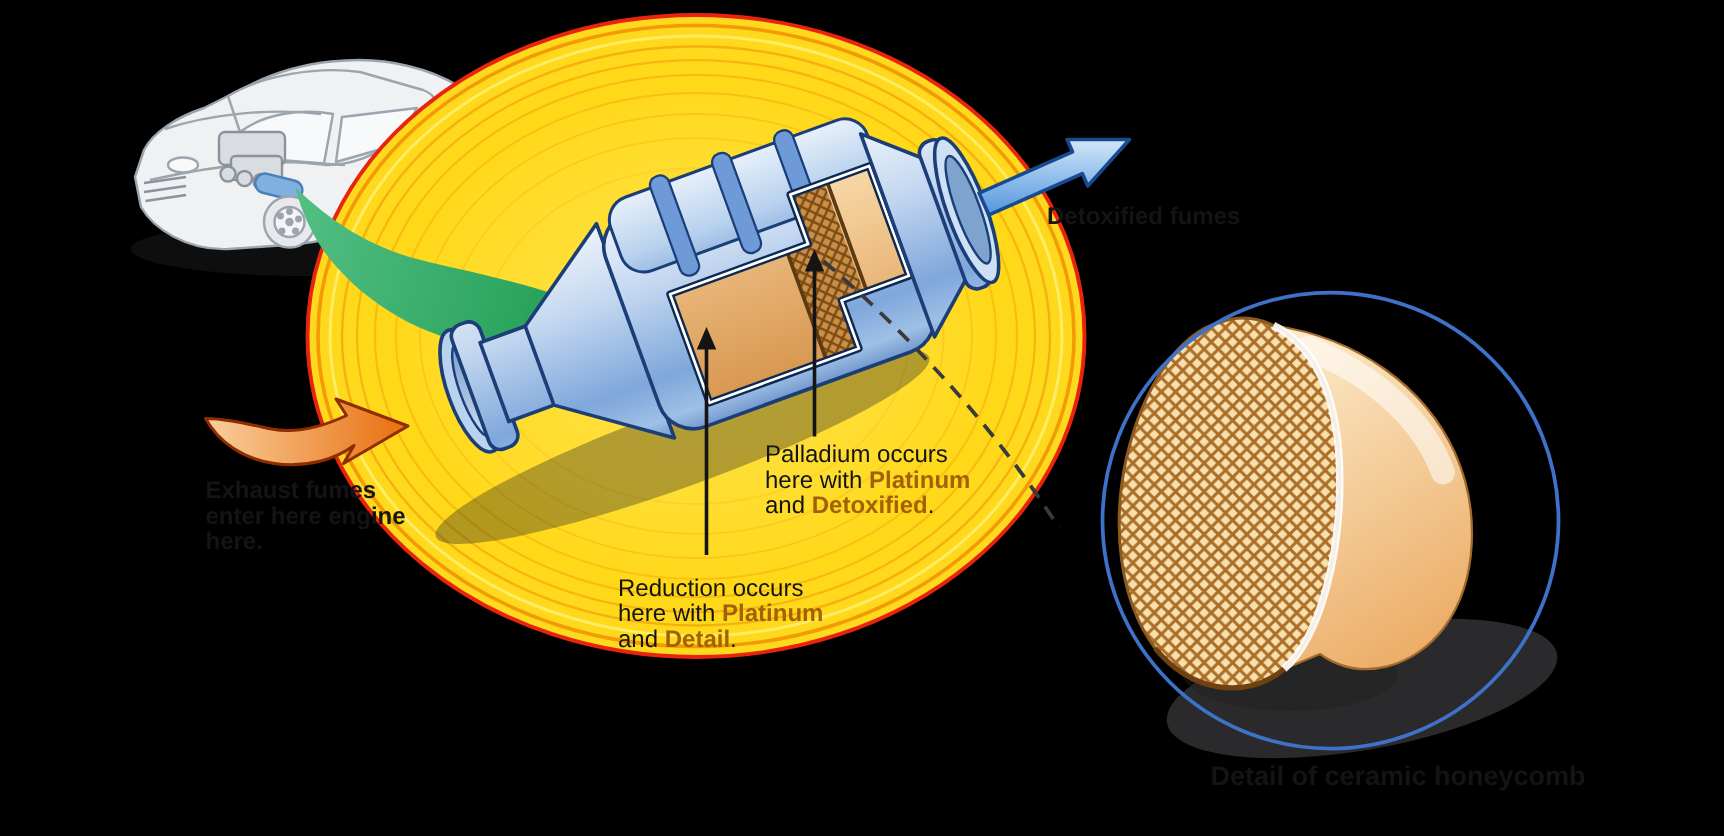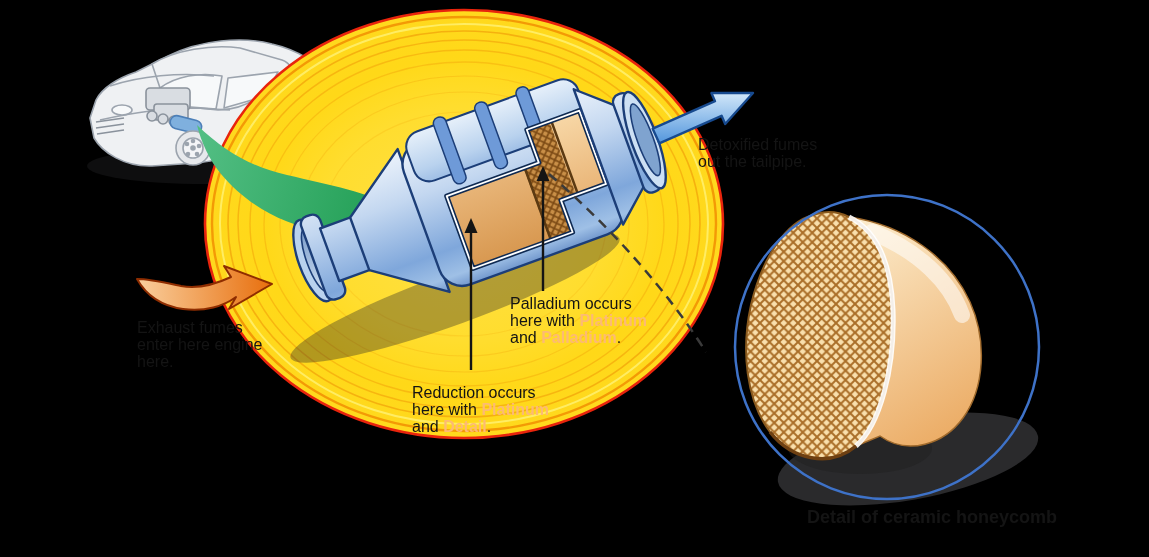--- a/index.html
+++ b/index.html
@@ -2,22 +2,22 @@
 <html><head>
 <meta charset="utf-8">
 <style>
   html,body{margin:0;padding:0;background:#000;}
   #stage{
     position:relative;width:1149px;height:557px;background:#000;overflow:hidden;
     font-family:"Liberation Sans","DejaVu Sans",sans-serif;
   }
   #art{position:absolute;left:0;top:0;}
   .lbl{position:absolute;color:#141414;font-size:16px;line-height:17px;white-space:nowrap;}
-  .lbl.bold{font-weight:400;}
-  .metal{font-weight:800;color:#fdba74;}
+  .lbl.bold{font-weight:700;}
+  .metal{font-weight:800;color:#a16207;}
   .caption{position:absolute;color:#141414;font-size:18px;font-weight:700;white-space:nowrap;}
 </style>
 </head>
 <body>
 
 <div id="stage">
 
 <svg id="art" width="1149" height="557" viewBox="0 0 1149 557">
   <defs>
     <radialGradient id="glowGrad">
@@ -193,27 +193,26 @@
 </svg>
 
   <div class="lbl bold" style="left:137px;top:319px">
     <div>Exhaust fumes</div>
     <div>enter here engine</div>
     <div>here.</div>
   </div>
 
   <div class="lbl bold" style="left:698px;top:136px">
     <div>Detoxified fumes</div>
-    <div>out the tailpipe.</div>
   </div>
 
   <div class="lbl" style="left:510px;top:295px">
     <div><span>Palladium occurs</span></div>
     <div><span>here with </span><span class="metal">Platinum</span></div>
-    <div><span>and </span><span class="metal">Palladium</span><span>.</span></div>
+    <div><span>and </span><span class="metal">Detoxified</span><span>.</span></div>
   </div>
 
   <div class="lbl" style="left:412px;top:384px">
     <div><span>Reduction occurs</span></div>
     <div><span>here with </span><span class="metal">Platinum</span></div>
     <div><span>and </span><span class="metal">Detail</span><span>.</span></div>
   </div>
 
   <div class="caption" style="left:807px;top:507px">Detail of ceramic honeycomb</div>
 

